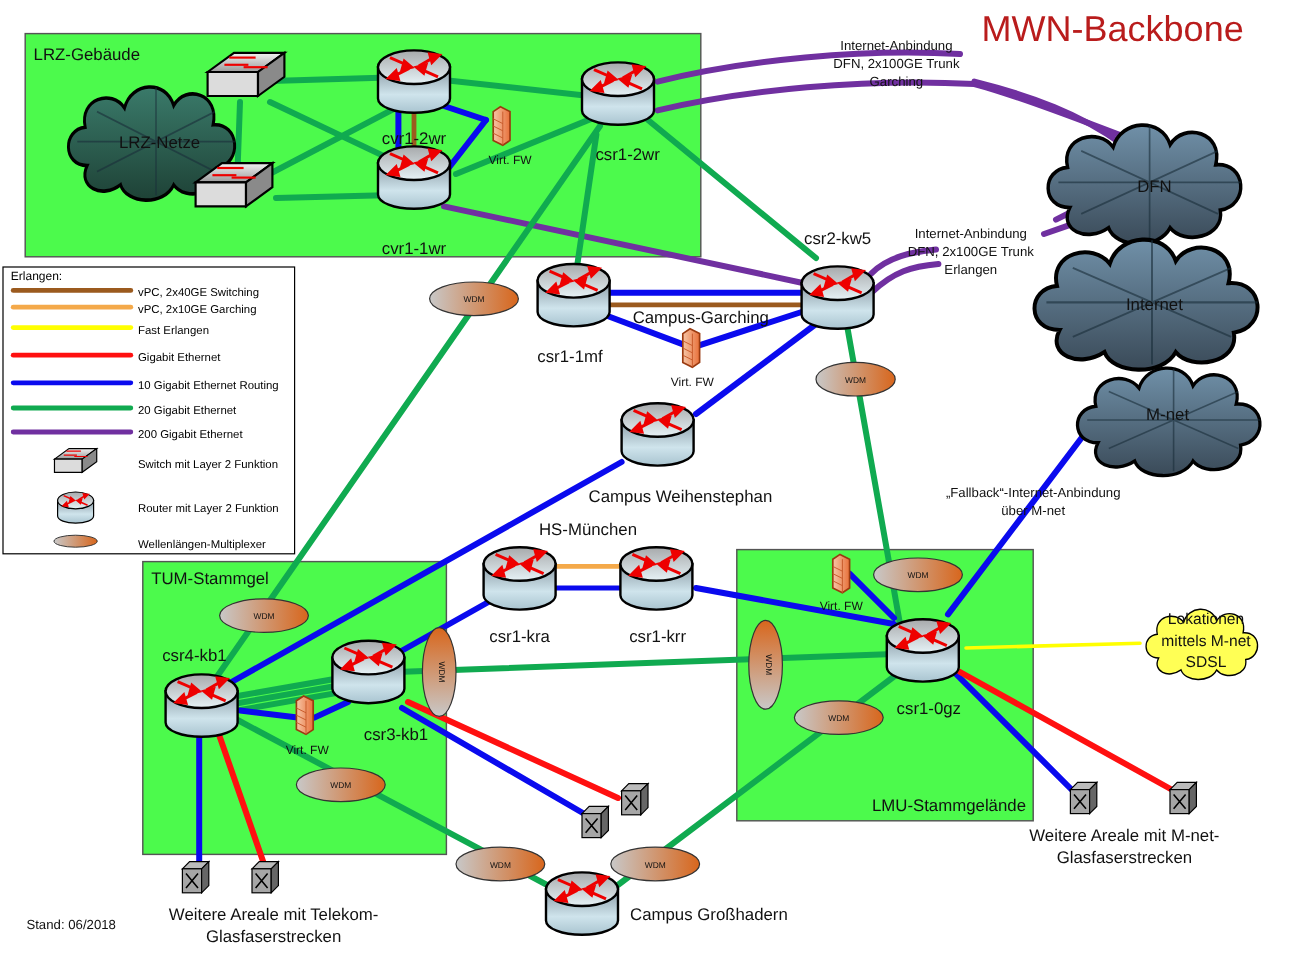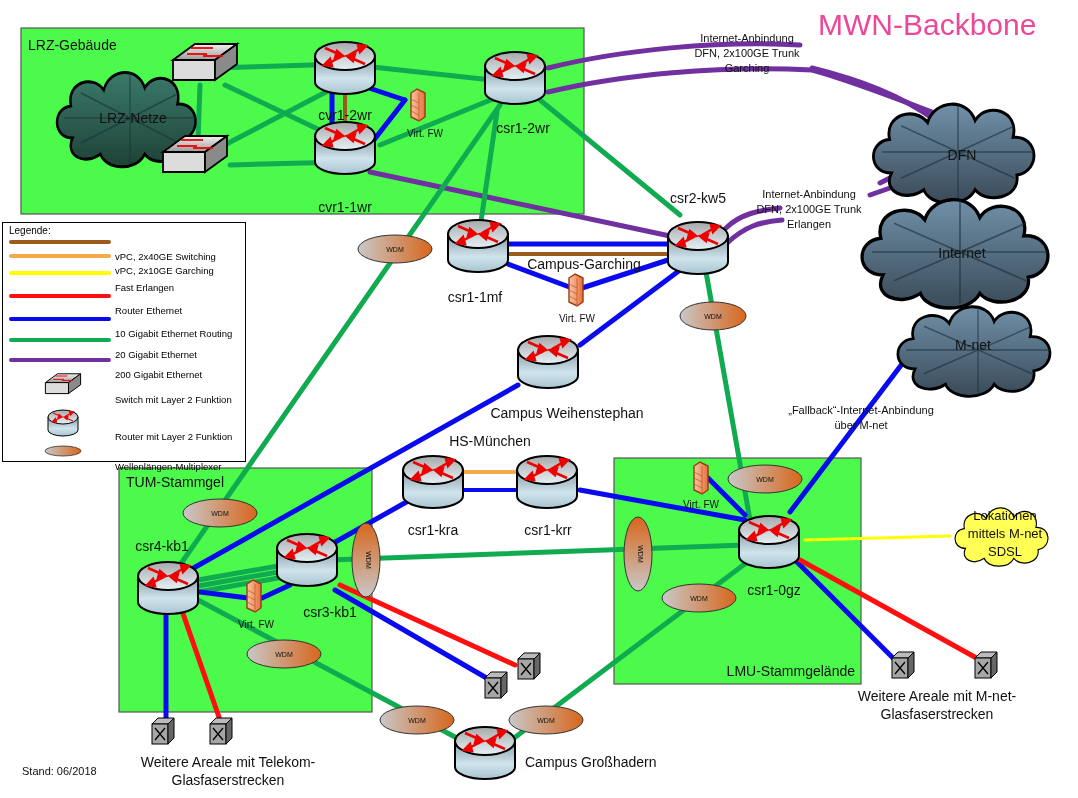--- a/index.html
+++ b/index.html
@@ -3,23 +3,23 @@
 <meta charset="utf-8">
 <style>
   html, body { margin:0; padding:0; background:#ffffff; }
   body { width:1078px; height:798px; position:relative; overflow:hidden; font-family:"Liberation Sans", sans-serif; }
   #canvas { position:absolute; left:0; top:0; }
   svg text { font-family:"Liberation Sans", sans-serif; fill:#111; }
   .legend-box { position:absolute; left:2px; top:222px; width:244px; height:240px; border:1.5px solid #000; background:#fff; box-sizing:border-box; }
   .legend-title { position:absolute; left:6px; top:2px; font-size:10px; color:#000; }
   .legend-row { position:absolute; left:0; width:240px; height:14px; font-size:9.5px; color:#000; }
   .legend-row .sw { position:absolute; left:6px; top:5px; width:102px; height:4px; border-radius:2px; }
-  .legend-row .lbl { position:absolute; left:112px; top:16px; white-space:nowrap;text-align:right; }
+  .legend-row .lbl { position:absolute; left:112px; top:4px; white-space:nowrap;text-align:right; }
   .legend-icon { position:absolute; left:40px; }
-  .title { position:absolute; left:818px; top:8px; font-size:30px; color:#ec4899; }
+  .title { position:absolute; left:818px; top:8px; font-size:30px; color:#b91c1c; }
   .stand { position:absolute; left:22px; top:765px; font-size:11px; color:#111; }
 </style>
 </head>
 <body>
 
 <svg id="canvas" width="1078" height="798" viewBox="0 0 1078 798">
   <defs>
     <linearGradient id="routerBody" x1="0" y1="0" x2="0" y2="1">
       <stop offset="0" stop-color="#8a9aa4"></stop>
       <stop offset="0.6" stop-color="#cfe4ec"></stop>
@@ -292,36 +292,36 @@
   <text x="228" y="767" font-size="14" text-anchor="middle">Weitere Areale mit Telekom-</text>
   <text x="228" y="785" font-size="14" text-anchor="middle">Glasfaserstrecken</text>
   <text x="937" y="701" font-size="14" text-anchor="middle">Weitere Areale mit M-net-</text>
   <text x="937" y="719" font-size="14" text-anchor="middle">Glasfaserstrecken</text>
 </svg>
 
 <div class="title">MWN-Backbone</div>
 <div class="stand">Stand: 06/2018</div>
 
 <div class="legend-box">
-  <div class="legend-title">Legende:</div>
+  <div class="legend-title">Erlangen:</div>
   <div class="legend-row" style="top:12px">
       <span class="sw" style="background: rgb(155, 90, 30);"></span>
       <span class="lbl">vPC, 2x40GE Switching</span>
     </div>
   <div class="legend-row" style="top:26px">
       <span class="sw" style="background: rgb(244, 169, 74);"></span>
       <span class="lbl">vPC, 2x10GE Garching</span>
     </div>
   <div class="legend-row" style="top:43px">
       <span class="sw" style="background: rgb(255, 255, 0);"></span>
       <span class="lbl">Fast Erlangen</span>
     </div>
   <div class="legend-row" style="top:66px">
       <span class="sw" style="background: rgb(255, 16, 16);"></span>
-      <span class="lbl">Router Ethernet</span>
+      <span class="lbl">Gigabit Ethernet</span>
     </div>
   <div class="legend-row" style="top:89px">
       <span class="sw" style="background: rgb(10, 10, 238);"></span>
       <span class="lbl">10 Gigabit Ethernet Routing</span>
     </div>
   <div class="legend-row" style="top:110px">
       <span class="sw" style="background: rgb(16, 170, 80);"></span>
       <span class="lbl">20 Gigabit Ethernet</span>
     </div>
   <div class="legend-row" style="top:130px">

